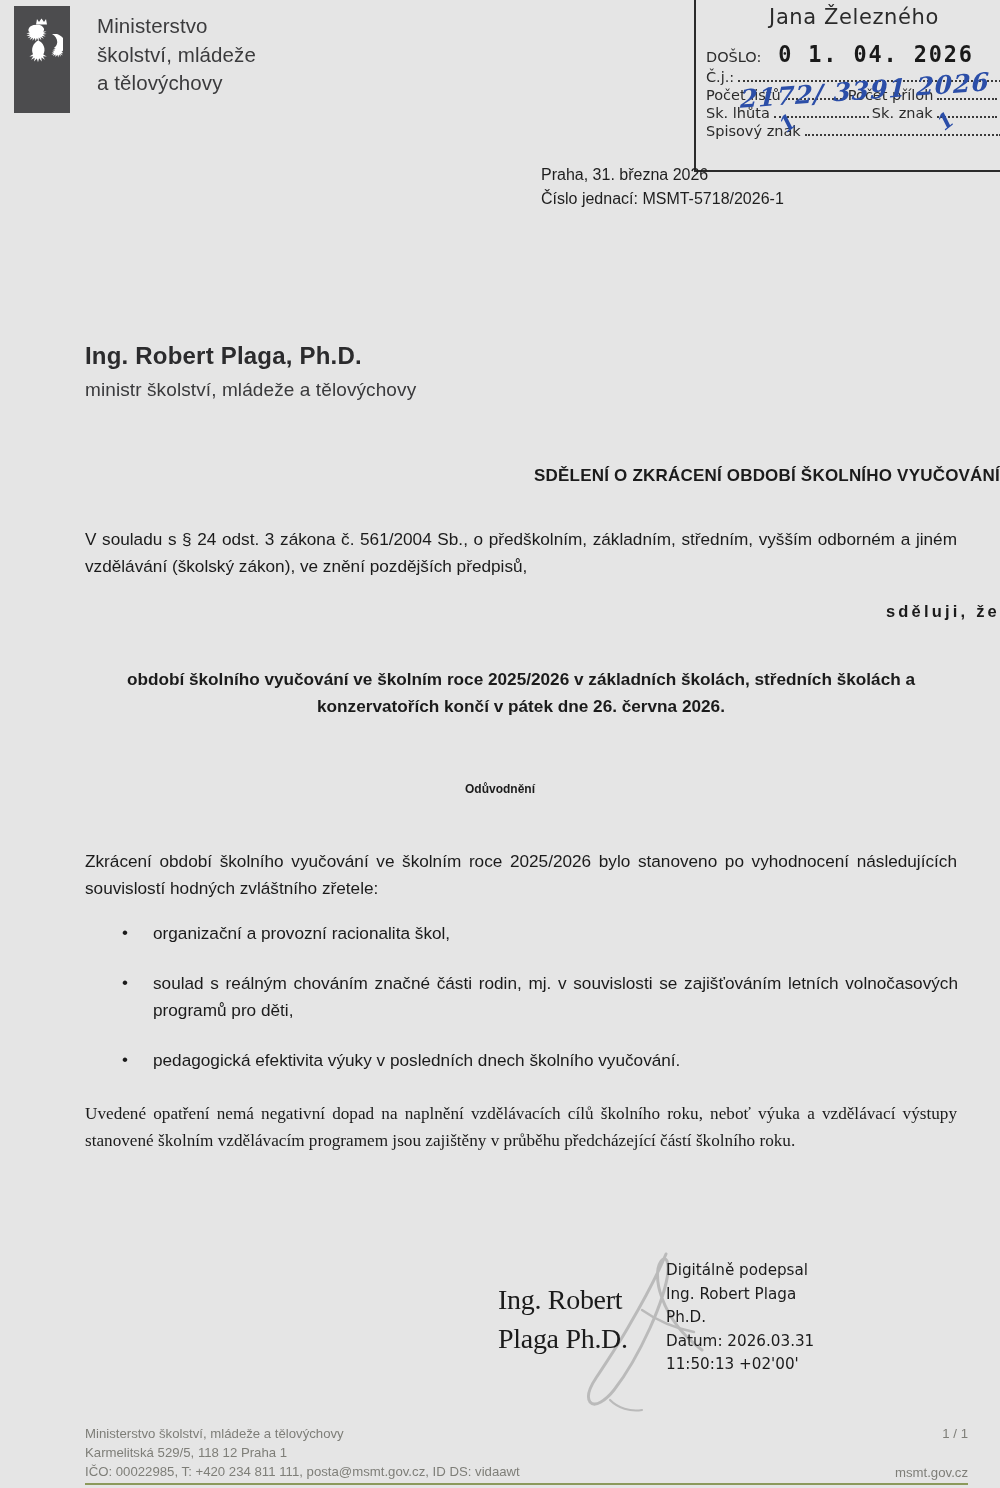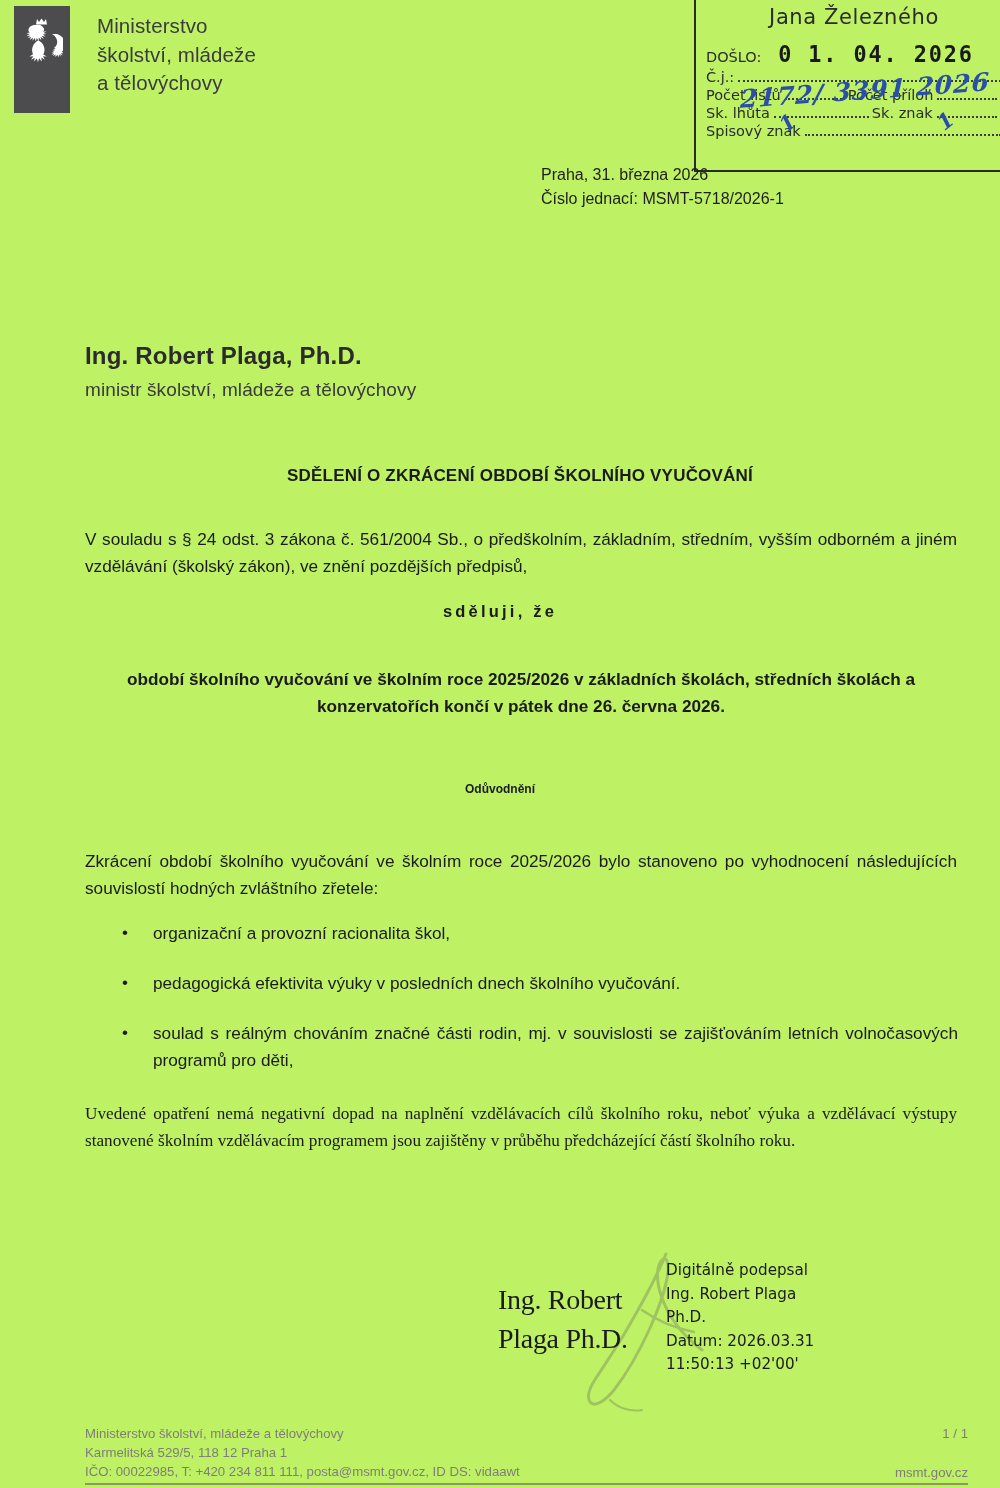--- a/index.html
+++ b/index.html
@@ -13,21 +13,21 @@
     position: relative;
     font-family: "Liberation Sans", sans-serif;
     color: #1b1b1b;
     overflow: hidden;
   }
 
   
   .page {
     position: absolute;
     inset: 0;
-    background: #bef264;
+    background: #e5e5e5;
   }
 
   
   .letterhead {
     position: absolute;
     left: 14px;
     top: 6px;
     display: flex;
     align-items: flex-start;
   }
@@ -147,42 +147,42 @@
     color: #3a3a3c;
     margin-top: 9px;
     letter-spacing: .1px;
   }
 
   
   .doc-title {
     position: absolute;
     left: 0; right: 0;
     top: 466px;
-    text-align: center;
+    text-align: right;
     font-size: 17px;
     font-weight: 700;
     letter-spacing: .2px;
     color: #1b1b1b;
     padding-left: 40px;
   }
   .para {
     position: absolute;
     left: 85px;
     width: 872px;
     font-size: 17.2px;
     line-height: 27px;
     text-align: justify;
     color: #1b1b1b;
   }
   .p-intro { top: 503px; margin-top: 23px; }
   .sdeluji {
     position: absolute;
     left: 0; right: 0;
     top: 602px;
-    text-align: center;
+    text-align: right;
     font-size: 16.5px;
     font-weight: 700;
     letter-spacing: 3.2px;
     color: #1b1b1b;
   }
   .p-decl {
     top: 666px;
     font-weight: 700;
     text-align: center;
   }
@@ -372,22 +372,22 @@
   <div class="sdeluji">sděluji, že</div>
 
   <div class="para p-decl">období školního vyučování ve školním roce 2025/2026 v základních školách, středních školách a konzervatořích končí v pátek dne 26. června 2026.</div>
 
   <div class="oduvodneni">Odůvodnění</div>
 
   <div class="para p-reason">Zkrácení období školního vyučování ve školním roce 2025/2026 bylo stanoveno po vyhodnocení následujících souvislostí hodných zvláštního zřetele:</div>
 
   <div class="bullets">
     <div class="bullet">organizační a provozní racionalita škol,</div>
+    <div class="bullet">soulad s reálným chováním značné části rodin, mj. v souvislosti se zajišťováním letních volnočasových programů pro děti,</div>
     <div class="bullet">pedagogická efektivita výuky v posledních dnech školního vyučování.</div>
-    <div class="bullet">soulad s reálným chováním značné části rodin, mj. v souvislosti se zajišťováním letních volnočasových programů pro děti,</div>
   </div>
 
   <div class="para p-final">Uvedené opatření nemá negativní dopad na naplnění vzdělávacích cílů školního roku, neboť výuka a vzdělávací výstupy stanovené školním vzdělávacím programem jsou zajištěny v průběhu předcházející částí školního roku.</div>
 
   <div class="sig">
     <svg class="sig-script-ink" width="190" height="172" viewBox="0 0 190 172">
       <path d="M96 4 C86 28 74 50 60 74 C50 92 38 110 26 128 C20 137 16 146 20 152 C25 158 36 150 44 140 C58 122 70 100 80 78 C88 60 96 40 98 22 C99 12 96 6 92 10 C86 16 86 32 92 48 C100 70 116 88 132 100" fill="none" stroke="#5a5a5a" stroke-width="3" stroke-linecap="round"></path>
       <path d="M72 60 C86 70 104 78 124 82" fill="none" stroke="#5a5a5a" stroke-width="2.4" stroke-linecap="round"></path>
       <path d="M40 150 C48 158 60 162 72 160" fill="none" stroke="#5a5a5a" stroke-width="2.2" stroke-linecap="round"></path>
     </svg>

